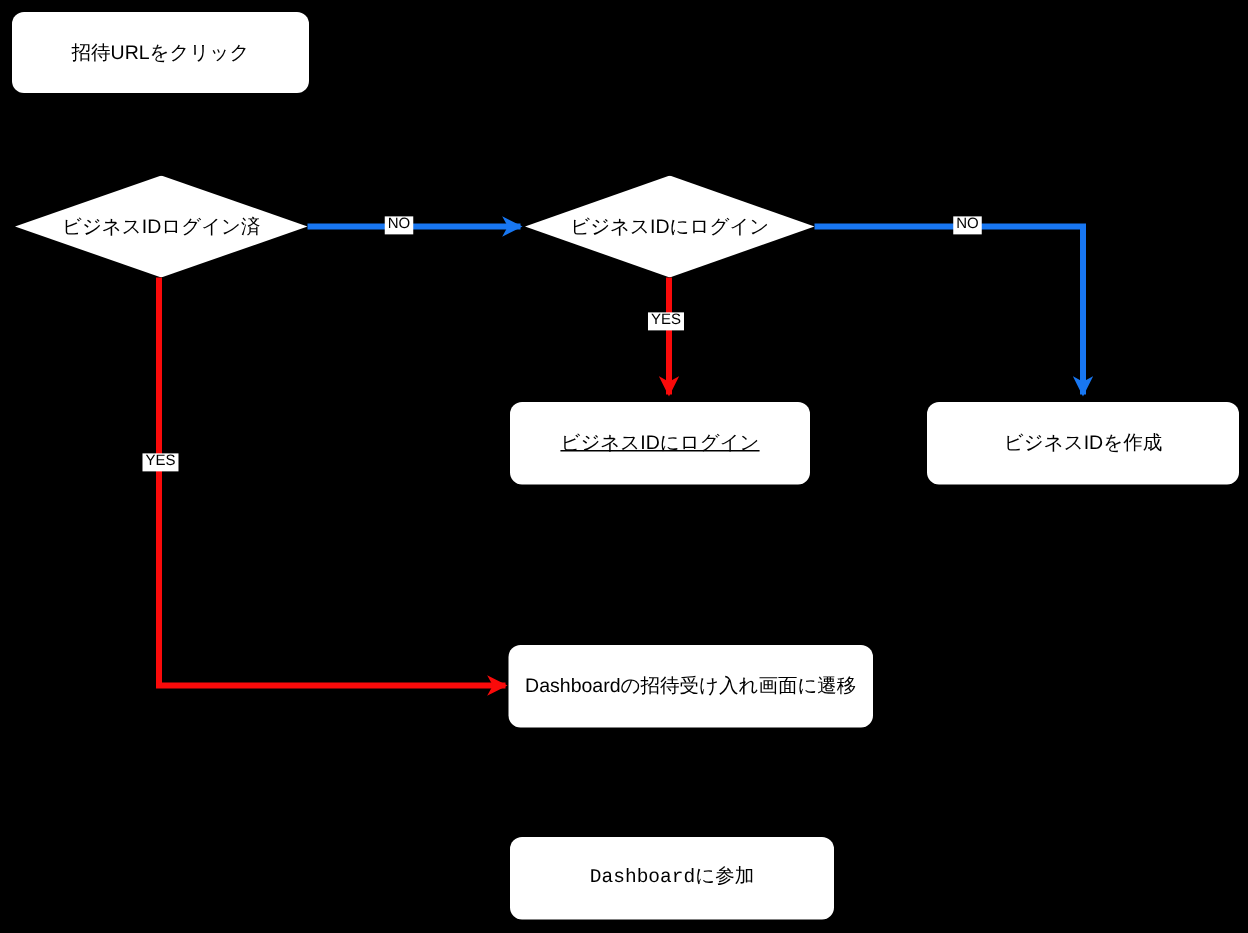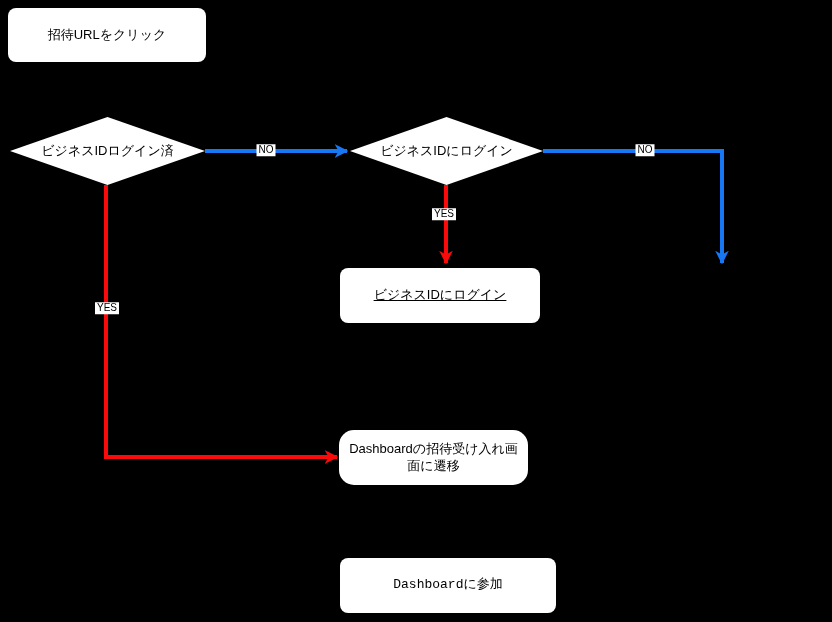--- a/index.html
+++ b/index.html
@@ -91,22 +91,25 @@
   </div>
 
   <div class="node diamond" style="left:350px; top:117px; width:193px; height:68px;">
     <span>ビジネスIDにログイン</span>
   </div>
 
   <div class="node rect" style="left:340px; top:268px; width:200px; height:55px;text-decoration:underline;">
     <span>ビジネスIDにログイン</span>
   </div>
 
+  <div class="node rect" style="left:618px; top:268px; width:208px; height:55px;">
+    <span>ビジネスIDを作成</span>
+  </div>
 
-  <div class="node rect" style="left:339px; top:430px; width:189px; height:55px;border-radius:15px;">
+  <div class="node rect" style="left:339px; top:430px; width:243px; height:55px;">
     <span>Dashboardの招待受け入れ画面に遷移</span>
   </div>
 
   <div class="node rect" style="left:340px; top:558px; width:216px; height:55px;font-family:Liberation Mono, monospace;">
     <span>Dashboardに参加</span>
   </div>
 
   <div class="edge-label" style="left:266px; top:150px;">NO</div>
 
   <div class="edge-label" style="left:645px; top:150px;">NO</div>

